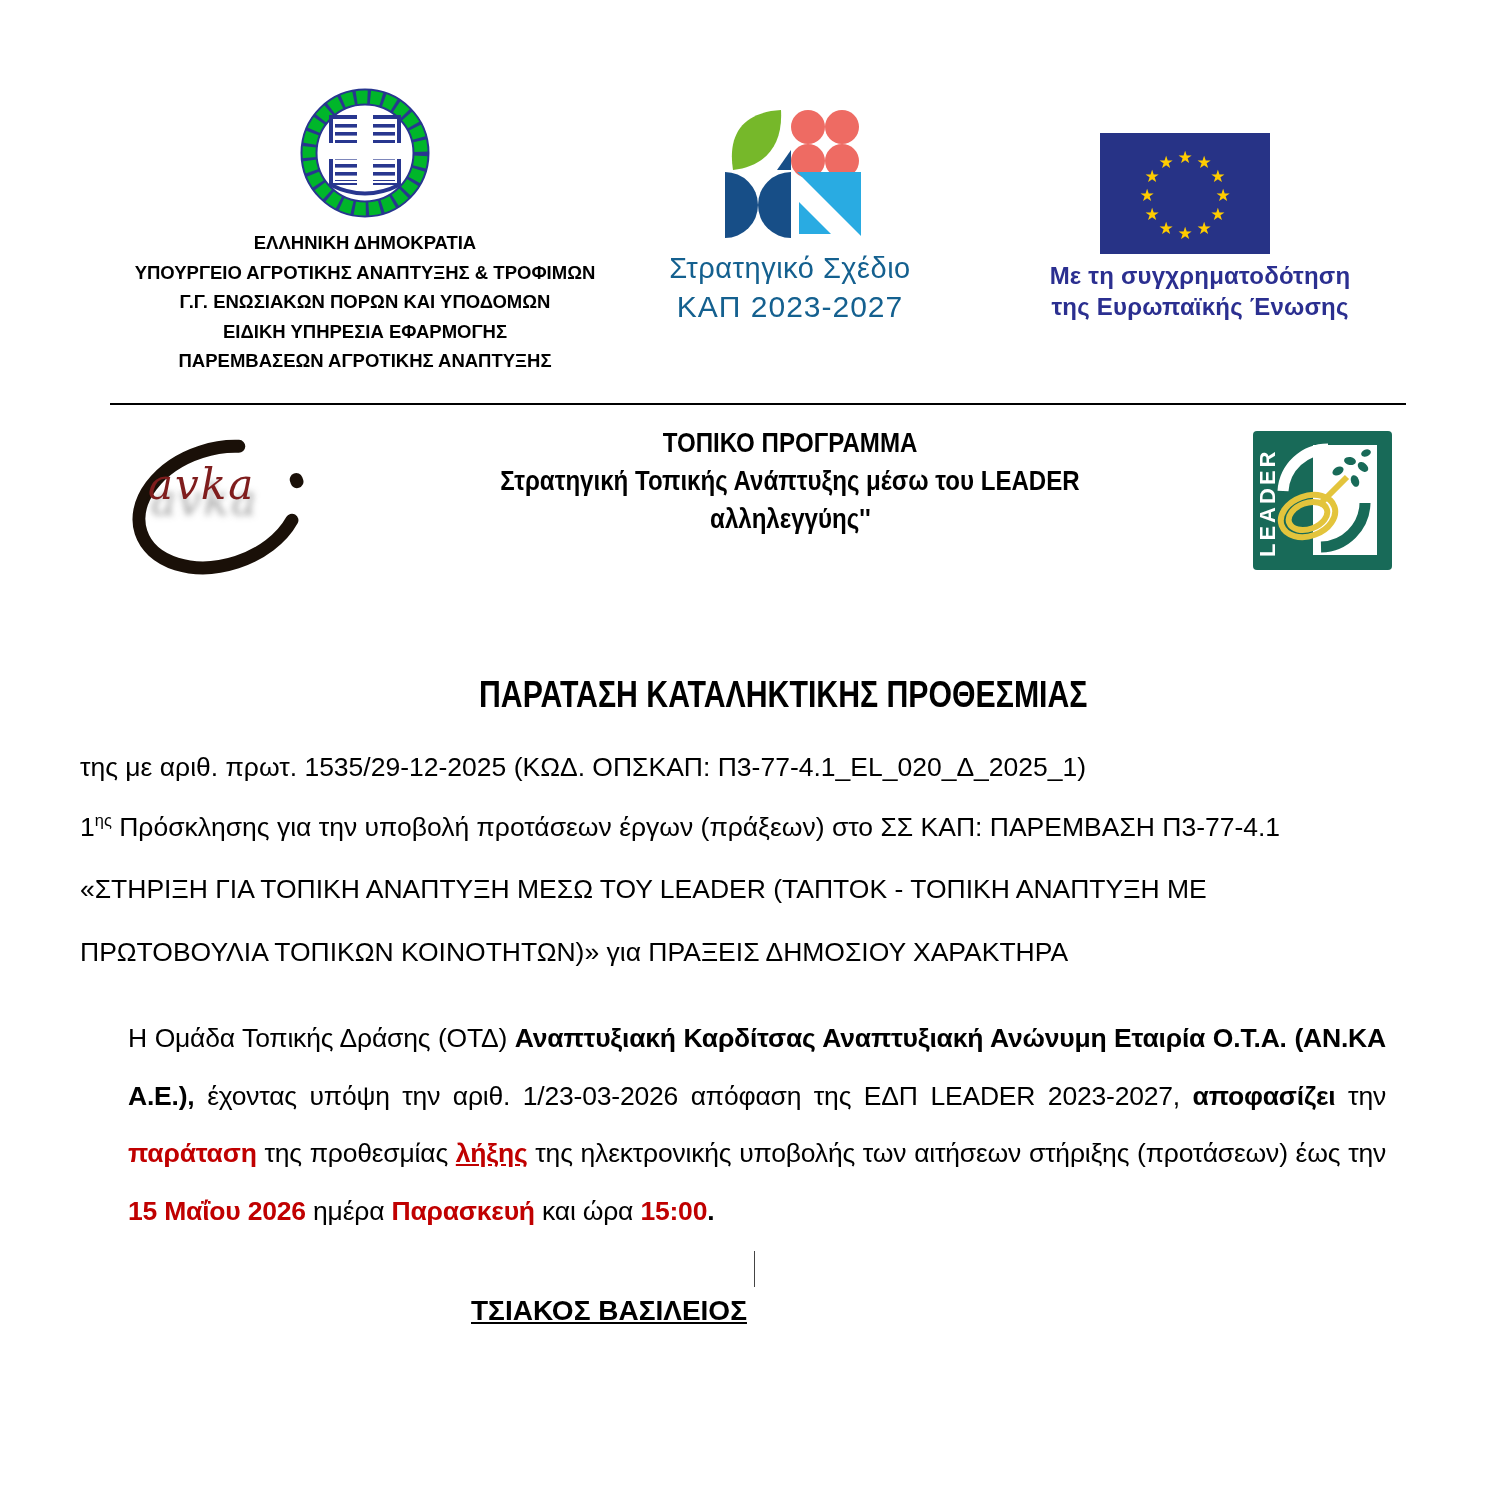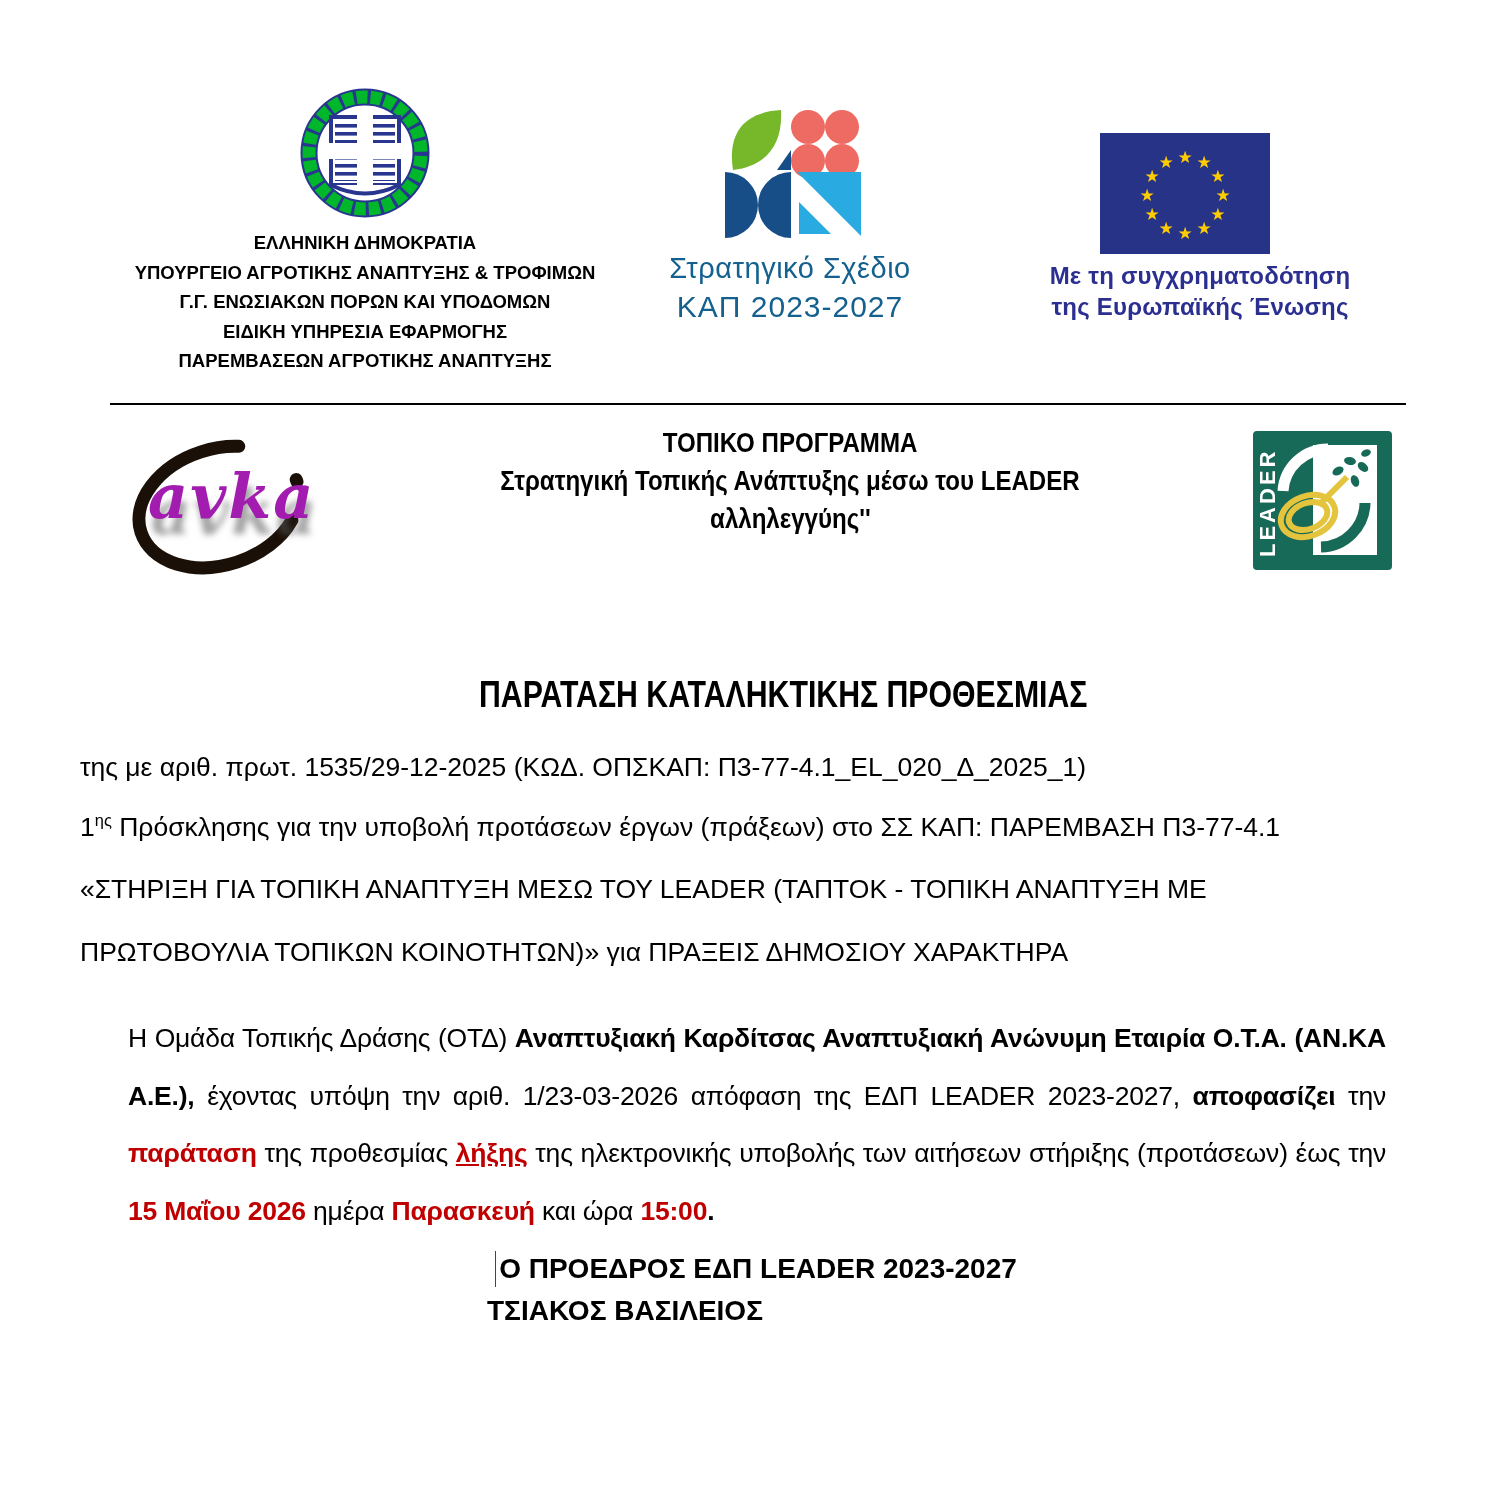--- a/index.html
+++ b/index.html
@@ -63,31 +63,31 @@
     left:128px;top:1010px;width:1258px;
     font-size:26.5px;line-height:57.5px;
     text-align:justify;letter-spacing:-0.2px;
   }
   .b{font-weight:bold;}
   .r{color:#C00000;}
   .u{text-decoration:underline;}
 
   
   .footer1{left:0;top:1253px;width:1512px;text-align:center;font-weight:bold;font-size:28px;}
-  .footer2{left:16px;top:1295px;width:1218px;text-align:center;font-weight:bold;font-size:28px;}
+  .footer2{left:0;top:1295px;width:1218px;text-align:center;font-weight:bold;font-size:28px;text-decoration:underline;}
   .cursor{
     display:inline-block;width:0;height:36px;border-left:1.5px solid #444;
     vertical-align:middle;margin-right:3px;position:relative;top:-2px;
   }
 
   
   .anka-word{
     position:absolute;left:26px;top:40px;
     font-family:"DejaVu Serif", serif;
-    font-style:italic;font-weight:bold;font-size:62px;color:#a21caf;
+    font-style:italic;font-weight:normal;font-size:42px;color:#7f1d1d;
     text-shadow:3px 16px 6px rgba(90,90,90,0.55);
     letter-spacing:2px;
   }
 </style>
 </head>
 <body>
 
 <div class="page">
 
   <div class="abs" style="left:295px;top:84px;">
@@ -223,17 +223,17 @@
   </div>
 
   <div class="abs intro i1">της με αριθ. πρωτ. 1535/29-12-2025 (ΚΩΔ. ΟΠΣΚΑΠ: Π3-77-4.1_EL_020_Δ_2025_1)</div>
   <div class="abs intro i2"><span>1</span><sup>ης</sup><span> Πρόσκλησης για την υποβολή προτάσεων έργων (πράξεων) στο ΣΣ ΚΑΠ: ΠΑΡΕΜΒΑΣΗ Π3-77-4.1</span></div>
   <div class="abs intro i3">«ΣΤΗΡΙΞΗ ΓΙΑ ΤΟΠΙΚΗ ΑΝΑΠΤΥΞΗ ΜΕΣΩ ΤΟΥ LEADER (ΤΑΠΤΟΚ - ΤΟΠΙΚΗ ΑΝΑΠΤΥΞΗ ΜΕ</div>
   <div class="abs intro i4">ΠΡΩΤΟΒΟΥΛΙΑ ΤΟΠΙΚΩΝ ΚΟΙΝΟΤΗΤΩΝ)» για ΠΡΑΞΕΙΣ ΔΗΜΟΣΙΟΥ ΧΑΡΑΚΤΗΡΑ</div>
 
   <div class="abs body-par"><span>Η Ομάδα Τοπικής Δράσης (ΟΤΔ) </span><span class="b">Αναπτυξιακή Καρδίτσας Αναπτυξιακή Ανώνυμη Εταιρία Ο.Τ.Α. (ΑΝ.ΚΑ Α.Ε.),</span><span> έχοντας υπόψη την αριθ. 1/23-03-2026 απόφαση της ΕΔΠ LEADER 2023-2027, </span><span class="b">αποφασίζει</span><span> την </span><span class="b r">παράταση</span><span> της προθεσμίας </span><span class="b r u">λήξης</span><span> της ηλεκτρονικής υποβολής των αιτήσεων στήριξης (προτάσεων) έως την </span><span class="b r">15 Μαΐου 2026</span><span> ημέρα </span><span class="b r">Παρασκευή</span><span> και ώρα </span><span class="b r">15:00</span><span class="b">.</span></div>
 
   <div class="abs footer1">
-    <span class="cursor"></span><span>Ο ΠΡΟΕΔΡΟΣ ΕΔΠ LEADER 2023-2027</span>
+    <span class="cursor"></span>
   </div>
   <div class="abs footer2">ΤΣΙΑΚΟΣ ΒΑΣΙΛΕΙΟΣ</div>
 
 </div>
 
 </body></html>

